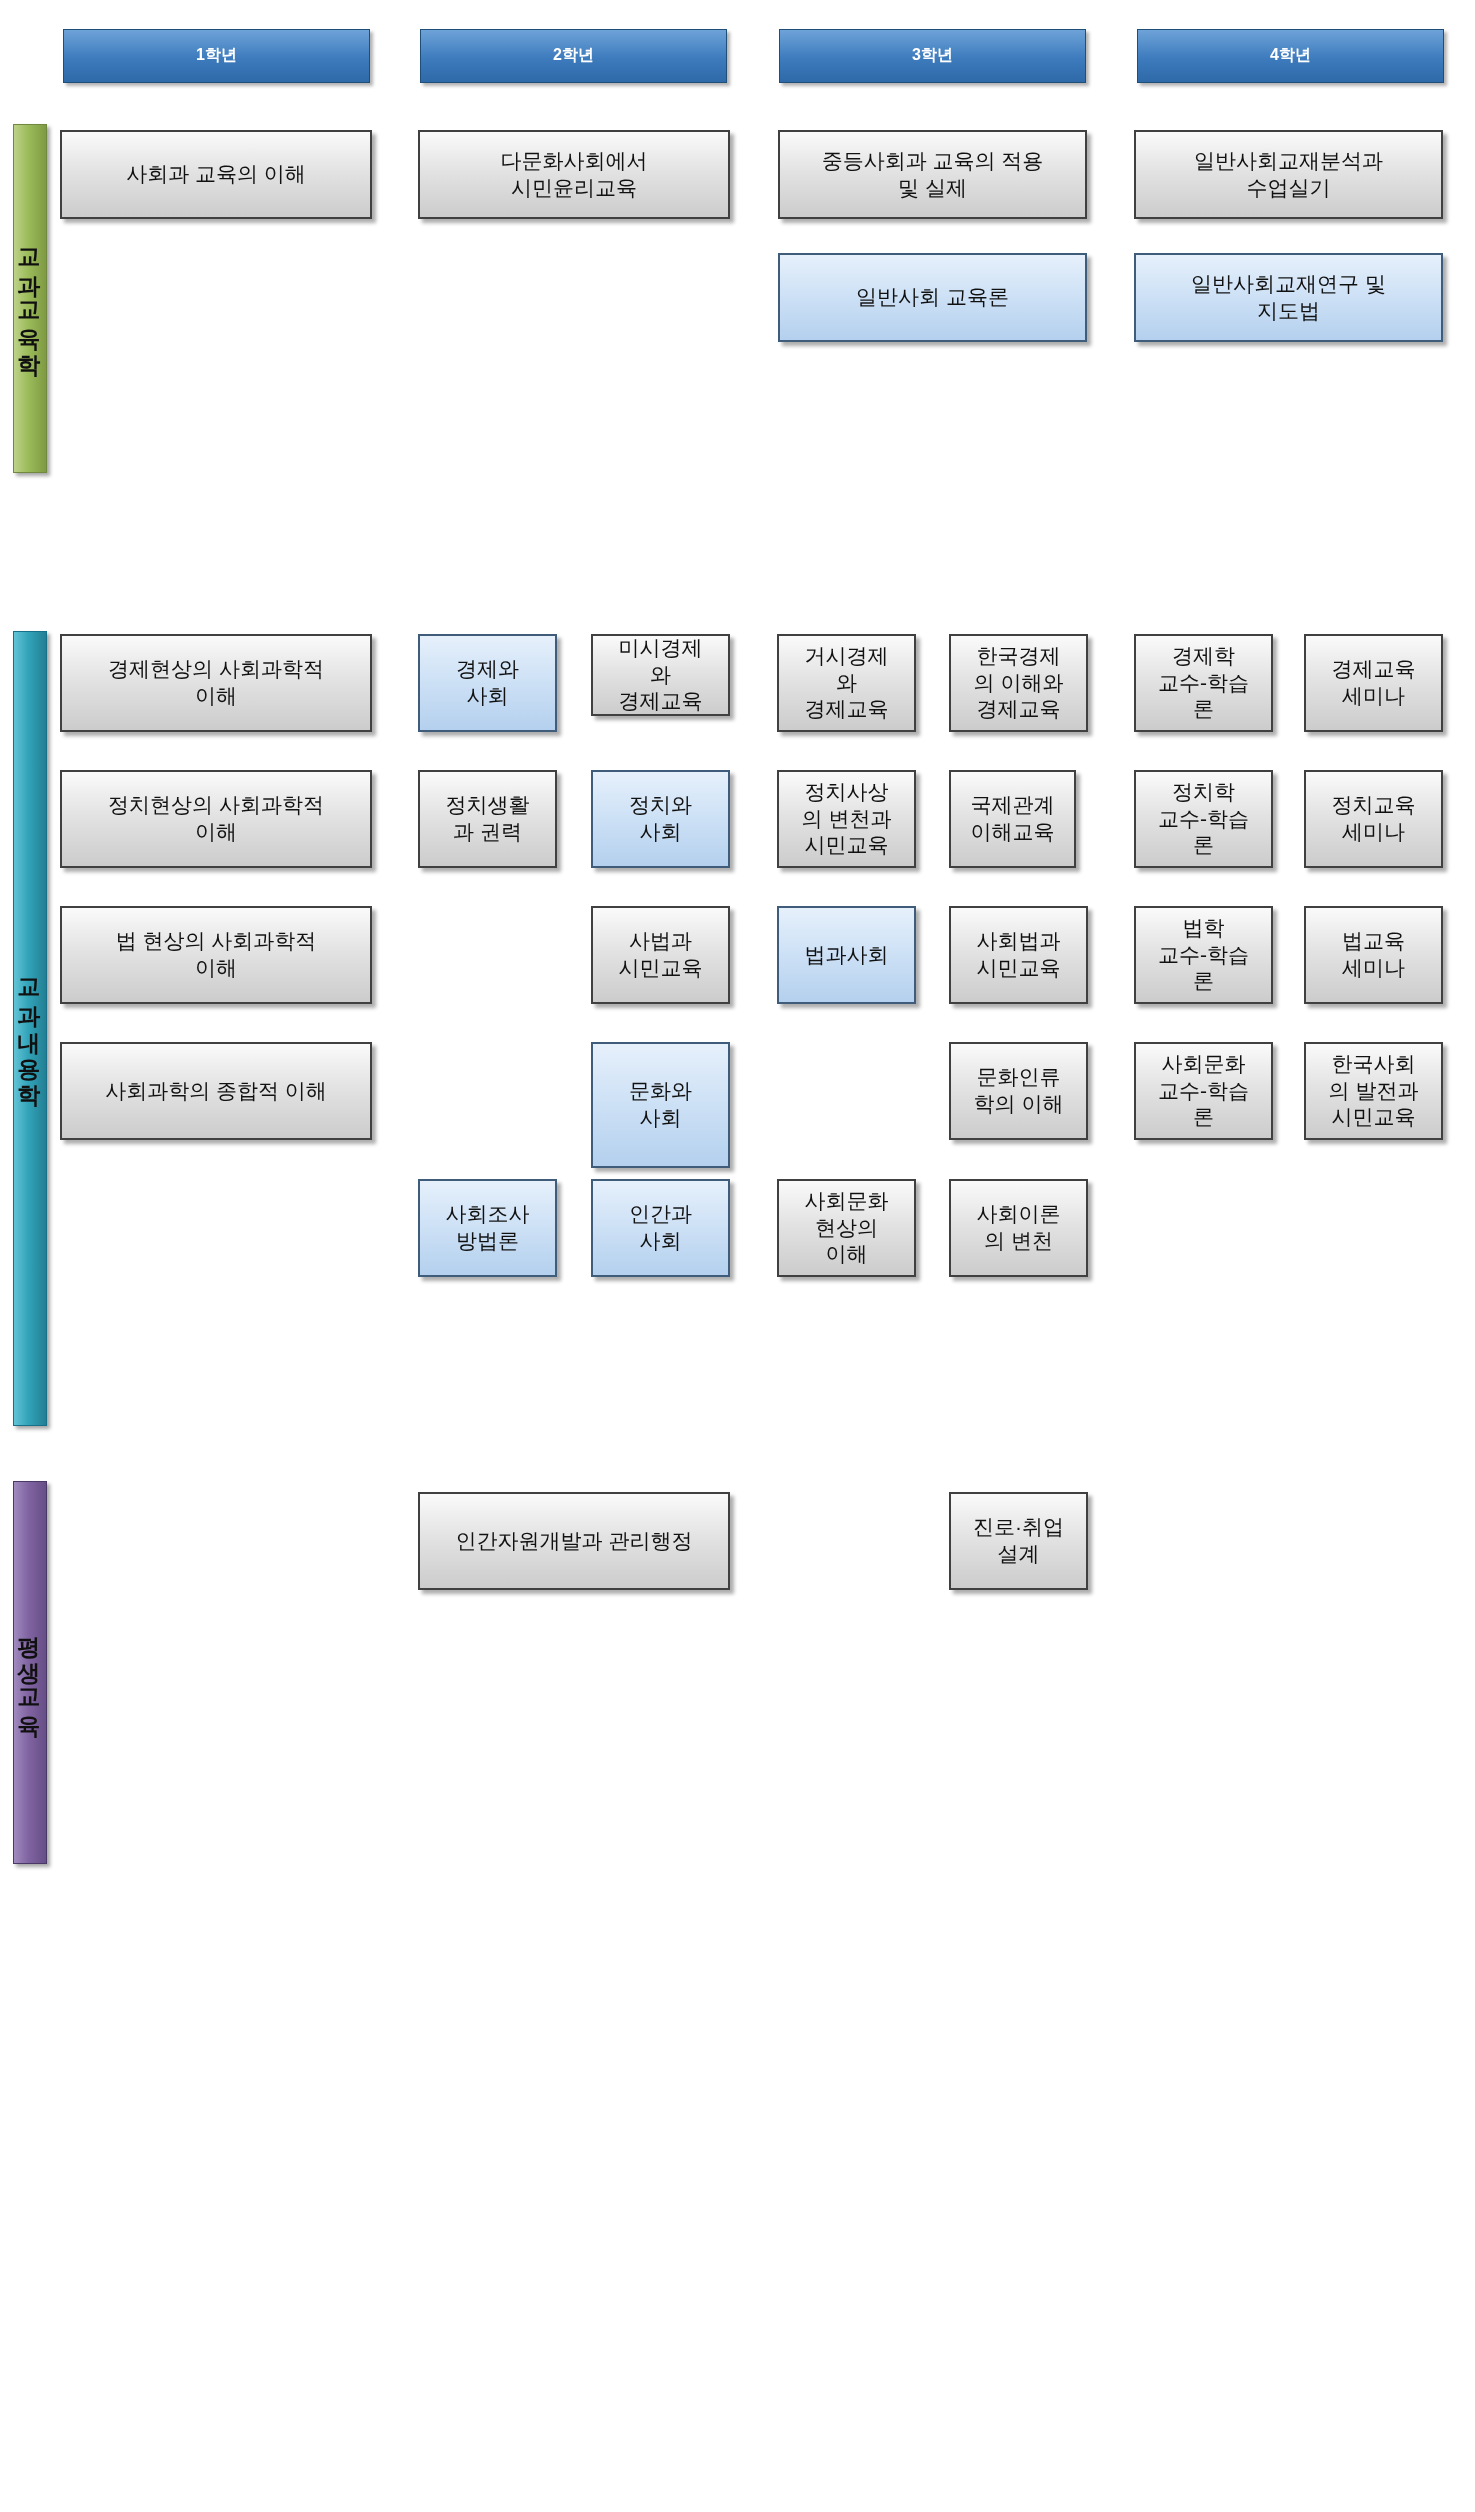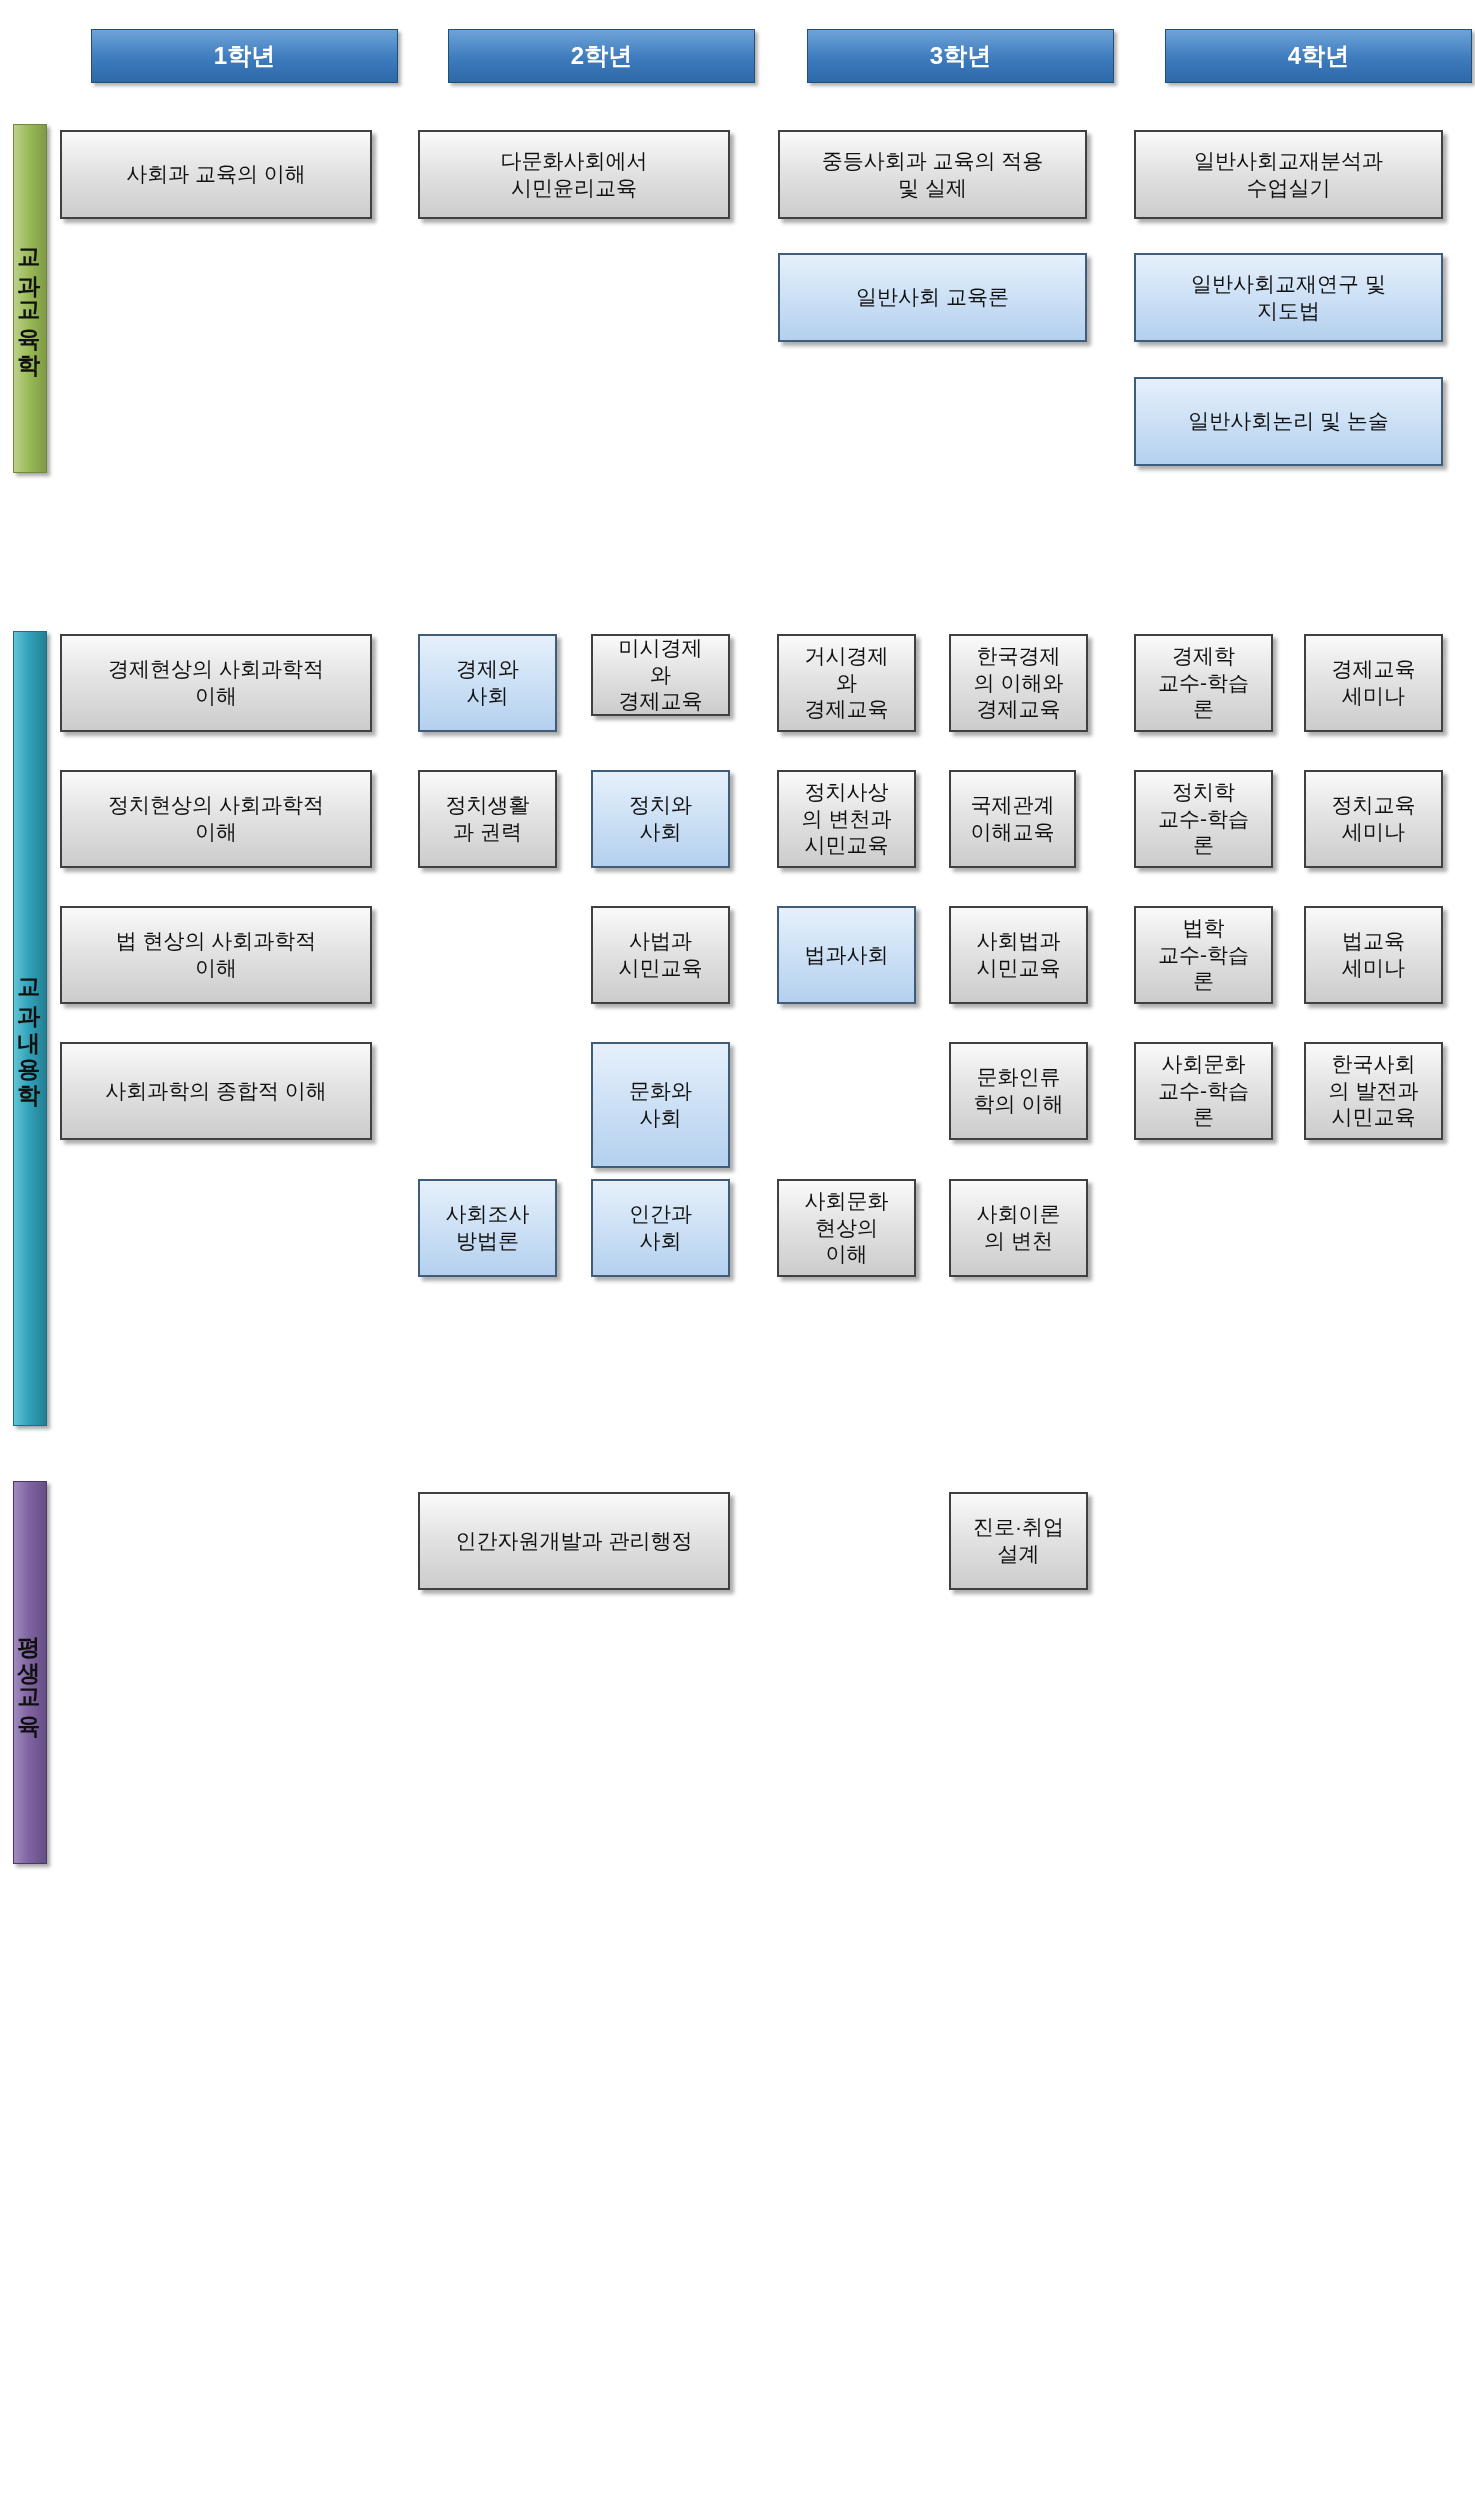--- a/index.html
+++ b/index.html
@@ -13,26 +13,25 @@
   }
   
   .hdr {
     position: absolute;
     height: 54px;
     background: linear-gradient(180deg, #6ea3d8 0%, #3d7bbd 55%, #2e69a8 100%);
     border: 1.6px solid #1f4e79;
     box-shadow: 2.6px 3.2px 3.2px rgba(0,0,0,0.30);
     color: #ffffff;
     font-weight: bold;
-    font-size: 24px;
+    font-size: 16px;
     display: flex;
     align-items: center;
     justify-content: center;
     box-sizing: border-box;
-    margin-left: 28px;
   }
   
   .box {
     position: absolute;
     display: flex;
     align-items: center;
     justify-content: center;
     text-align: center;
     font-size: 21px;
     line-height: 1.28;
@@ -96,21 +95,20 @@
   <div class="box gray" style="left:418px;top:130px;width:312px;height:89px">다문화사회에서
 시민윤리교육</div>
   <div class="box gray" style="left:60px;top:130px;width:312px;height:89px">사회과 교육의 이해</div>
   <div class="box blue" style="left:778px;top:253px;width:309px;height:89px">일반사회 교육론</div>
   <div class="box gray" style="left:778px;top:130px;width:309px;height:89px">중등사회과 교육의 적용
 및 실제</div>
   <div class="box gray" style="left:1134px;top:130px;width:309px;height:89px">일반사회교재분석과
 수업실기</div>
   <div class="box blue" style="left:1134px;top:253px;width:309px;height:89px">일반사회교재연구 및
 지도법</div>
-  <div class="box blue" style="left:1134px;top:377px;width:309px;height:89px">일반사회논리 및 논술</div>
 
   <div class="vbar teal" style="left:12.7px;top:631px;height:795px">교과내용학</div>
 
   <div class="box gray" style="left:60px;top:634px;width:312px;height:98px">경제현상의 사회과학적
 이해</div>
   <div class="box blue" style="left:418px;top:634px;width:139px;height:98px">경제와
 사회</div>
   <div class="box gray" style="left:591px;top:634px;width:139px;height:82px">미시경제
 와
 경제교육</div>

